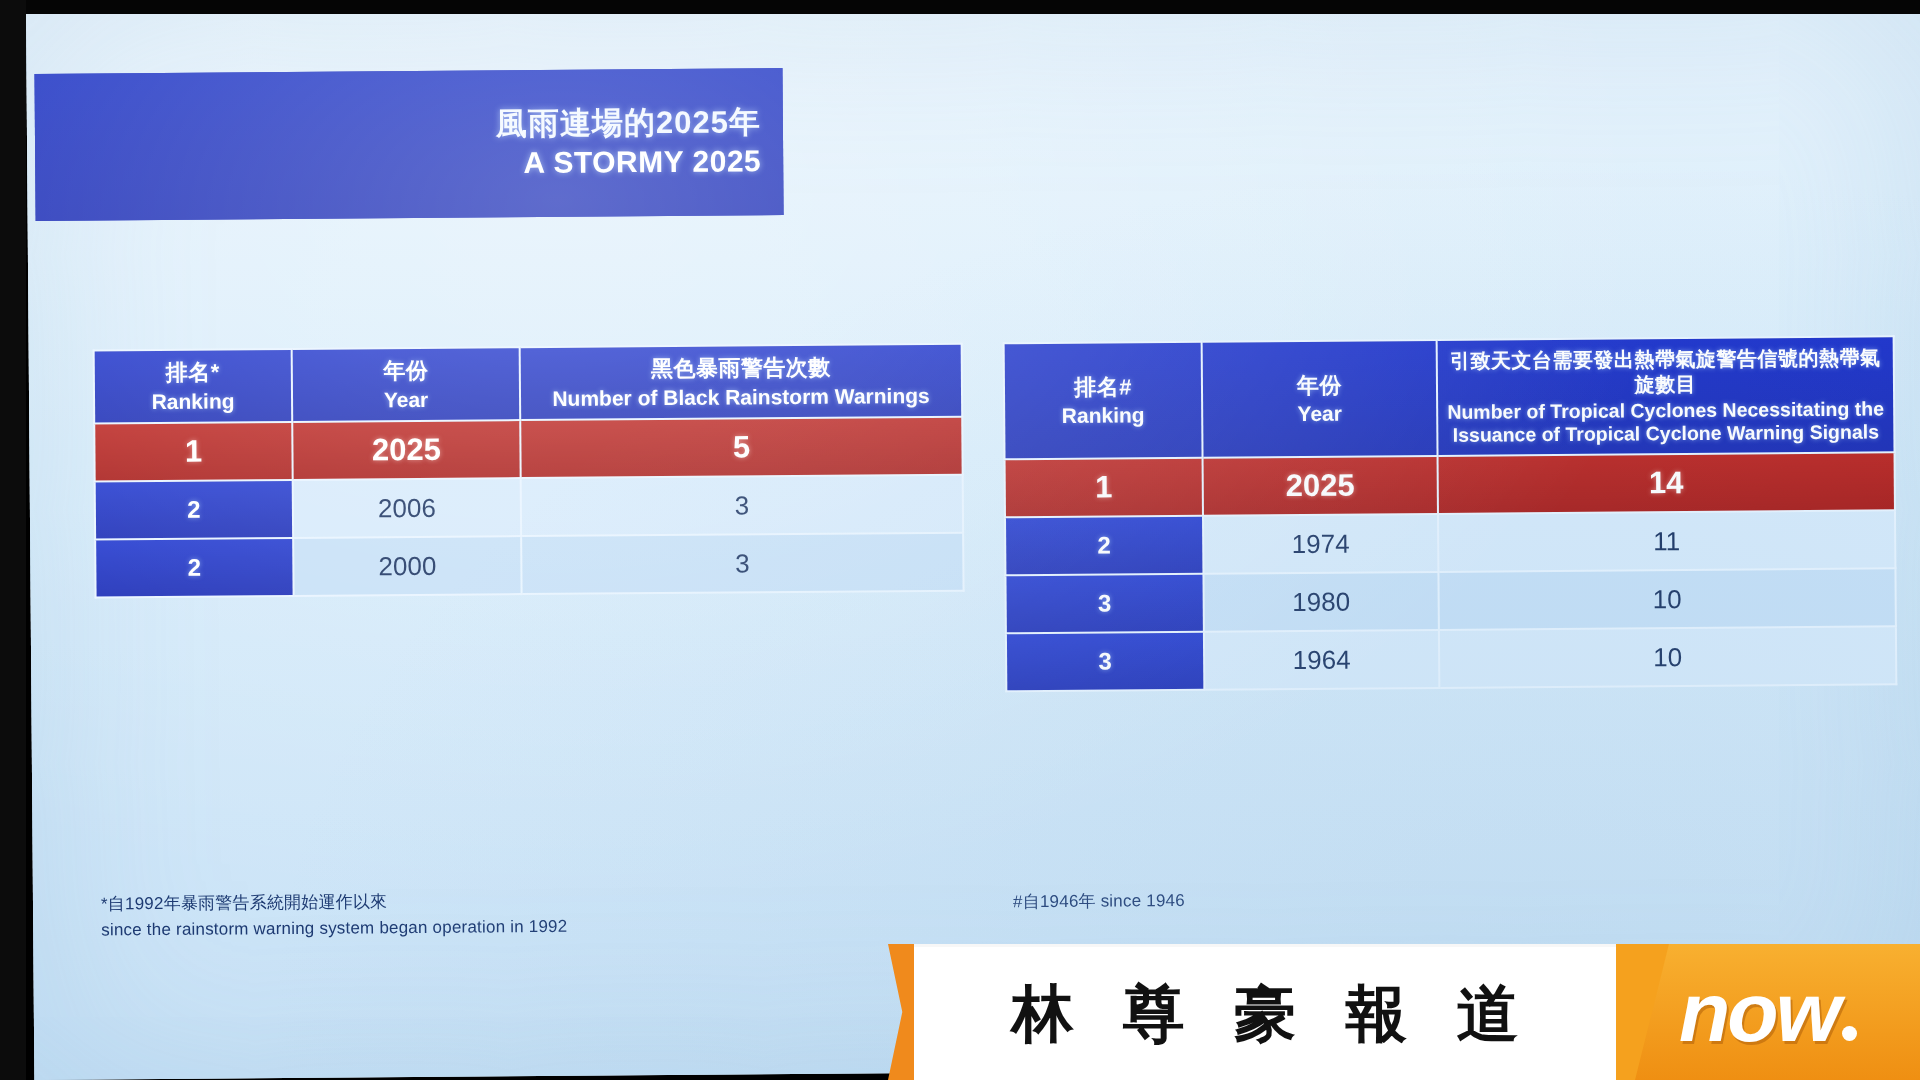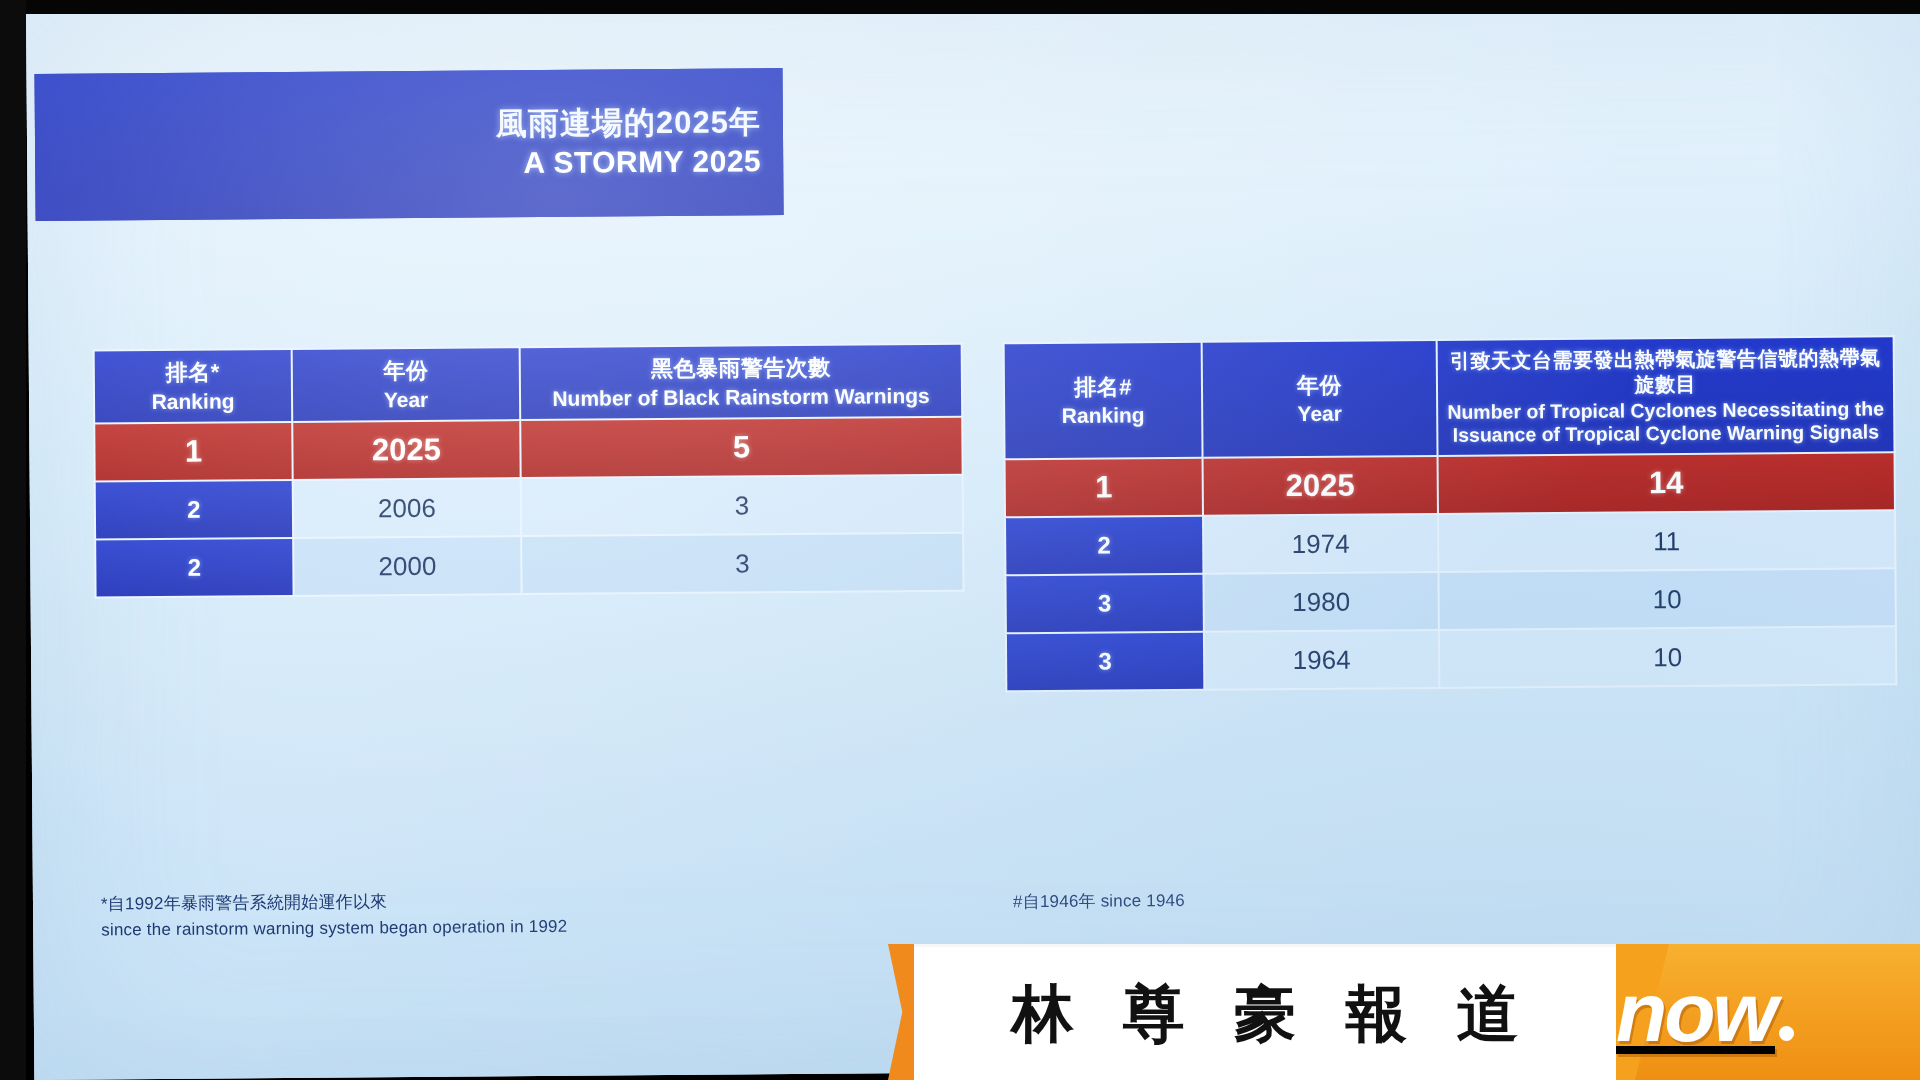--- a/index.html
+++ b/index.html
@@ -214,23 +214,23 @@
     letter-spacing: 16px;
     padding-left: 16px;
     white-space: nowrap;
   }
   #logo-plate {
     flex: 1 1 auto;
     background: #f5a11e;
     background-image: linear-gradient(180deg, #f8b030 0%, #ef8f12 100%);
     display: flex;
     align-items: center;
+    justify-content: center;
     position: relative;
     overflow: hidden;
-    text-decoration: underline;
   }
   #logo-plate::before {
     content: "";
     position: absolute;
     left: -34px;
     top: 0;
     width: 70px;
     height: 100%;
     background: #f5a11e;
     transform: skewX(-14deg);

